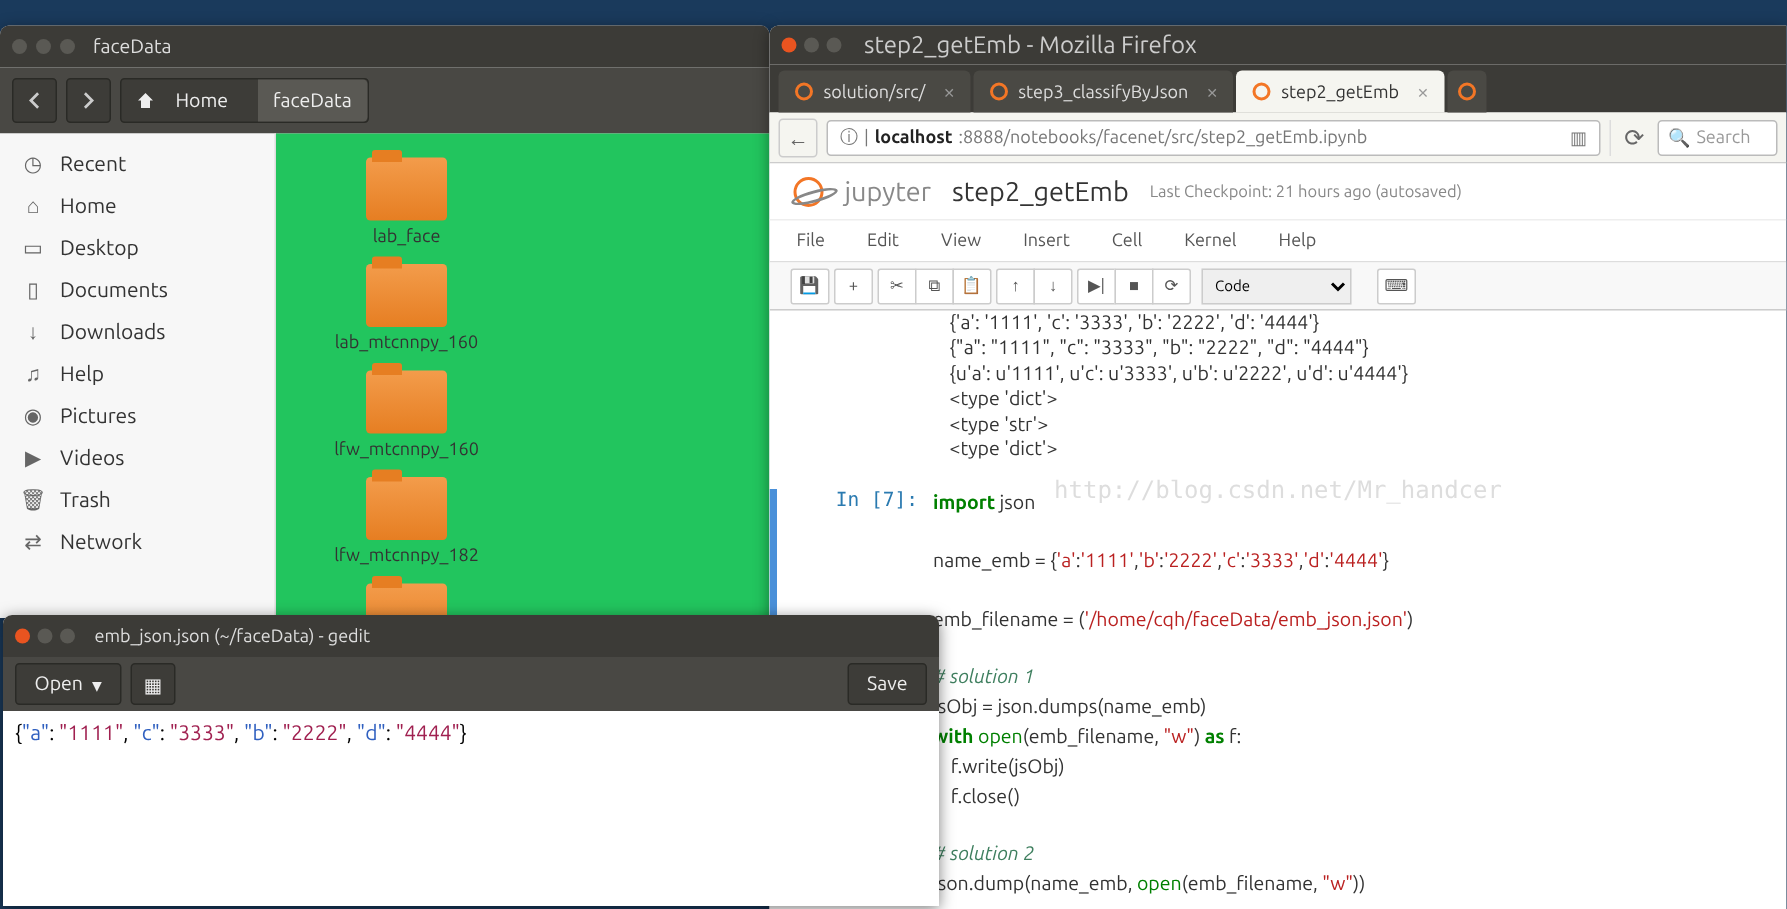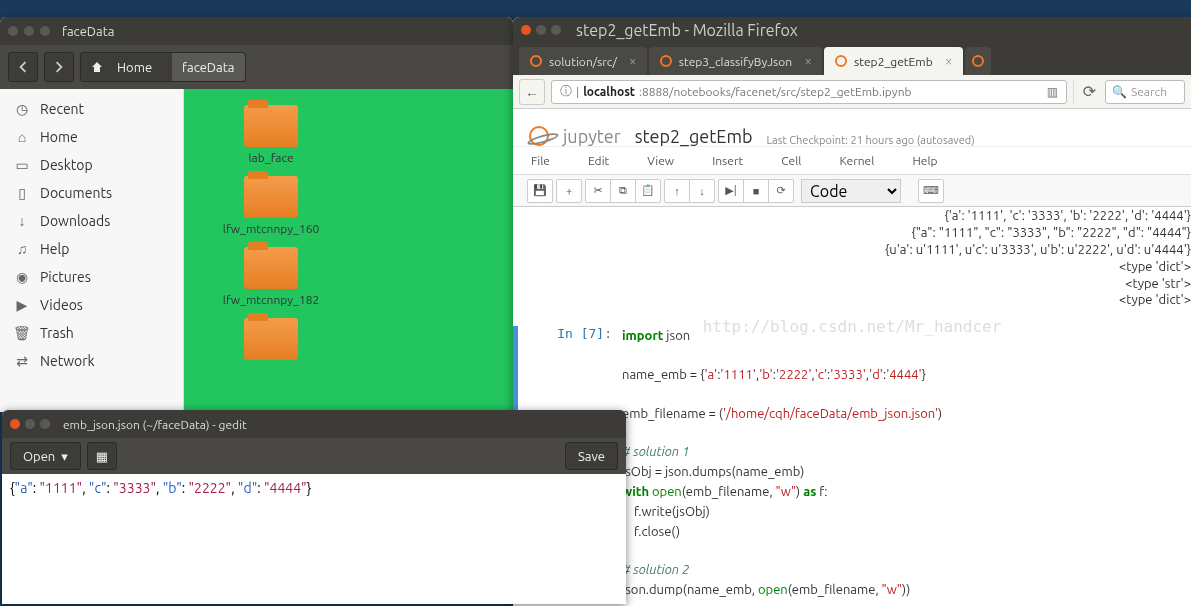--- a/index.html
+++ b/index.html
@@ -36,36 +36,36 @@
 .ff-tab .x { color: #999; font-size: 14px; margin-left: 6px; }
 .ff-urlbar { height: 34px; background: #f5f5f0; border-bottom: 1px solid #ccc; display: flex; align-items: center; padding: 0 6px; gap: 6px; }
 .ff-back { width: 26px; height: 26px; border: 1px solid #ccc; border-radius: 3px; display: flex; align-items: center; justify-content: center; color: #666; font-size: 14px; }
 .ff-url { flex: 1; height: 24px; border: 1px solid #bbb; border-radius: 3px; background: #fff; display: flex; align-items: center; padding: 0 8px; font-size: 12px; color: #777; gap: 4px; }
 .ff-url b { color: #222; font-weight: 600; }
 .ff-iconbtn { width: 26px; height: 24px; display: flex; align-items: center; justify-content: center; color: #666; border-left: 1px solid #ddd; padding-left:6px; }
 .ff-search { width: 80px; height: 24px; border: 1px solid #bbb; border-radius: 3px; background: #fff; display:flex; align-items:center; padding:0 6px; font-size:12px; color:#999; gap:4px; }
 
 
 .jup { height: calc(100% - 92px); overflow: hidden; background: #fff; }
-.jup-hdr { height: 38px; display: flex; align-items: flex-end; padding: 0 16px; gap: 14px; border-bottom: 1px solid #eee; }
+.jup-hdr { height: 38px; display: flex; align-items: center; padding: 0 16px; gap: 14px; border-bottom: 1px solid #eee; }
 .jup-logo-planet { width: 20px; height: 20px; border: 2px solid #f37626; border-radius: 50%; position: relative; }
 .jup-logo-planet::after { content:""; position:absolute; left:-4px; top:7px; width:28px; height:4px; border:2px solid #888; border-radius:50%; transform:rotate(-15deg); }
 .jup-logo-txt { font-size: 18px; color: #888; }
 .jup-nbname { font-size: 18px; color: #333; }
 .jup-chk { font-size: 11px; color: #888; }
-.jup-menu { height: 28px; display: flex; align-items: center; padding: 0 18px; gap: 38px; font-size: 12px; color: #555; border-bottom: 1px solid #ddd; }
+.jup-menu { height: 28px; display: flex; align-items: center; padding: 0 18px; gap: 28px; font-size: 12px; color: #555; border-bottom: 1px solid #ddd; }
 .jup-tb { height: 32px; display: flex; align-items: center; padding: 0 14px; gap: 3px; border-bottom: 1px solid #ccc; background:#f8f8f8; }
 .jup-tb .btn { width: 26px; height: 24px; border: 1px solid #ccc; background: #fff; border-radius: 2px; display: flex; align-items: center; justify-content: center; font-size: 11px; color: #555; }
 .jup-tb .grp { display: flex; }
 .jup-tb .grp .btn { border-radius: 0; margin-left: -1px; }
 .jup-tb .grp .btn:first-child { border-radius: 2px 0 0 2px; margin-left:0; }
 .jup-tb .grp .btn:last-child { border-radius: 0 2px 2px 0; }
-.jup-tb select { height: 24px; border: 1px solid #ccc; font-size: 16px; padding: 0 4px; width: 100px; margin-left:4px; }
+.jup-tb select { height: 24px; border: 1px solid #ccc; font-size: 10px; padding: 0 4px; width: 100px; margin-left:4px; }
 .jup-cells { padding: 0 0 0 0; font-family: "DejaVu Sans Mono", Menlo, monospace; font-size: 13px; }
-.jup-out { margin-left: 120px; color: #333; line-height: 1.3; white-space: pre; text-align: right; }
+.jup-out { margin-left: 120px; color: #333; line-height: 1.3; white-space: pre; }
 .jup-cell { display: flex; margin-top: 18px; border-left: 5px solid #4a90d9; padding-left: 4px; }
 .jup-prompt { width: 100px; text-align: right; color: #2a7ab0; font-family: monospace; padding-right: 10px; font-size: 13px; }
 .jup-code { flex: 1; font-family: "DejaVu Sans Mono", Menlo, monospace; font-size: 13px; line-height: 1.45; white-space: pre; color: #333; }
 .kw { color: #008000; font-weight: bold; }
 .st { color: #ba2121; }
 .bi { color: #008000; }
 .cm { color: #3f7f5f; font-style: italic; }
 .watermark { position:absolute; left:50%; top:300px; transform:translateX(-50%); color:rgba(120,120,120,.25); font-size:16px; font-family:monospace; pointer-events:none; }
 
 
@@ -156,20 +156,24 @@
           <span>Network</span>
         </div>
     </div>
     <div class="fm-content">
       <div class="fm-item">
           <div class="fm-folder"></div>
           <span class="label">lab_face</span>
         </div>
       <div class="fm-item">
           <div class="fm-folder"></div>
+          <span class="label">lab_mtcnnpy_160</span>
+        </div>
+      <div class="fm-item">
+          <div class="fm-folder"></div>
           <span class="label">lfw_mtcnnpy_160</span>
         </div>
       <div class="fm-item">
           <div class="fm-folder"></div>
           <span class="label">lfw_mtcnnpy_182</span>
         </div>
       <div class="fm-item">
           <div class="fm-folder"></div>
         </div>
 

